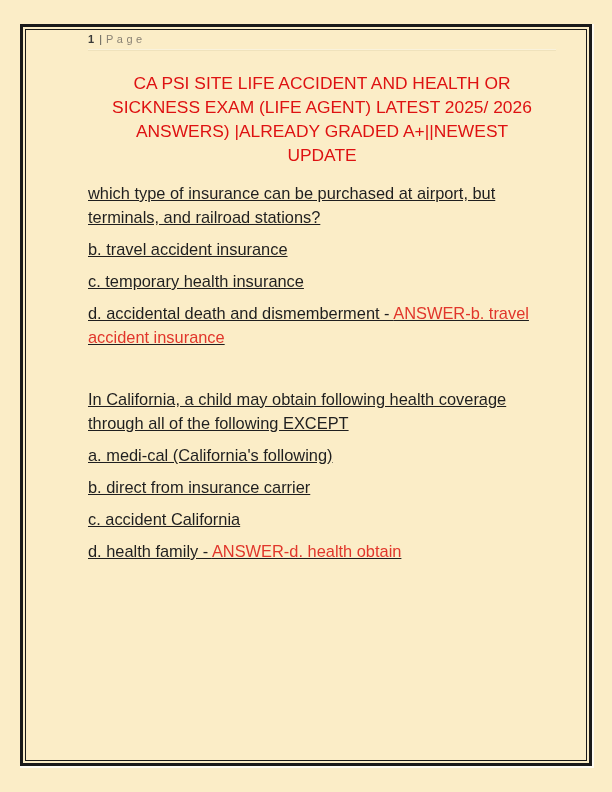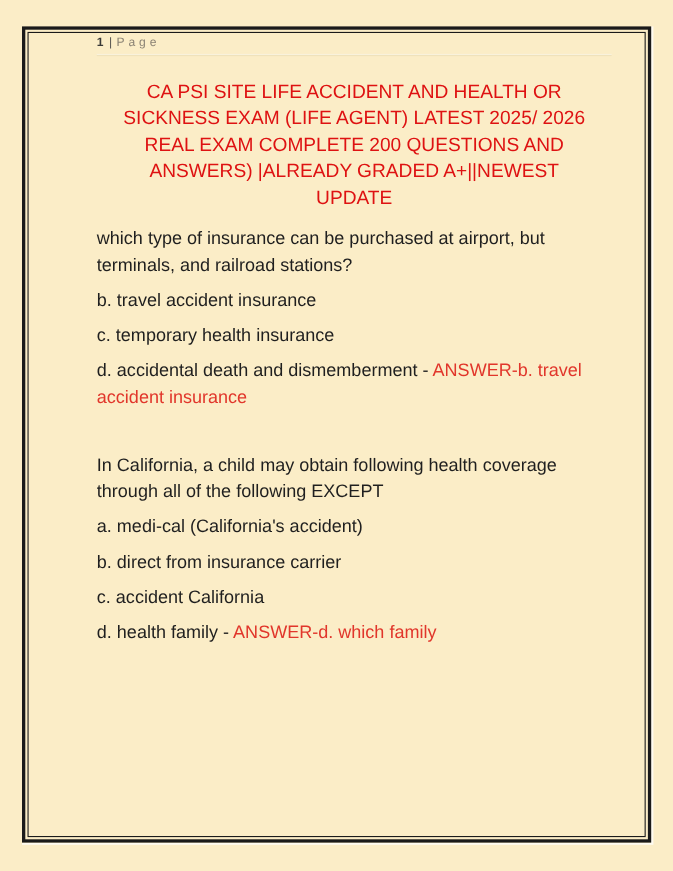--- a/index.html
+++ b/index.html
@@ -68,21 +68,21 @@
 
   .title {
     margin: 20px 3px 0;
     font-size: 17.4px;
     font-weight: normal;
     line-height: 24px;
     text-align: center;
     color: var(--title-red, #DE1212);
   }
 
-  section { margin: 0; }
+  section { margin: 0; text-decoration: underline; }
   p { margin: 8px 0 0; }
   p.question { margin-top: 14px; }
   .spacer { height: 24px; }
 
   .answer {
     color: var(--answer-red, #E1362B);
   }
 </style>
 </head>
 <body>
@@ -96,36 +96,35 @@
   <div class="content">
 
     <div class="doc-header">
       <span class="pg-num">1</span><span class="pg-sep">|</span><span class="pg-word">Page</span>
       <div class="header-rule"></div>
     </div>
 
     <h1 class="title">
       <div>CA PSI SITE LIFE ACCIDENT AND HEALTH OR</div>
       <div>SICKNESS EXAM (LIFE AGENT) LATEST 2025/ 2026</div>
-      <div>REAL EXAM COMPLETE 200 QUESTIONS AND</div>
       <div>ANSWERS) |ALREADY GRADED A+||NEWEST</div>
       <div>UPDATE</div>
     </h1>
 
     <section>
       <p class="question">which type of insurance can be purchased at airport, but terminals, and railroad stations?</p>
       <p class="option">b. travel accident insurance</p>
       <p class="option">c. temporary health insurance</p>
       <p class="option"><span>d. accidental death and dismemberment - </span><span class="answer">ANSWER-b. travel accident insurance</span></p>
     </section>
 
     <div class="spacer"></div>
 
     <section>
       <p class="question">In California, a child may obtain following health coverage through all of the following EXCEPT</p>
-      <p class="option">a. medi-cal (California's accident)</p>
+      <p class="option">a. medi-cal (California's following)</p>
       <p class="option">b. direct from insurance carrier</p>
       <p class="option">c. accident California</p>
-      <p class="option"><span>d. health family - </span><span class="answer">ANSWER-d. which family</span></p>
+      <p class="option"><span>d. health family - </span><span class="answer">ANSWER-d. health obtain</span></p>
     </section>
 
   </div>
 </div>
 
 </body></html>

